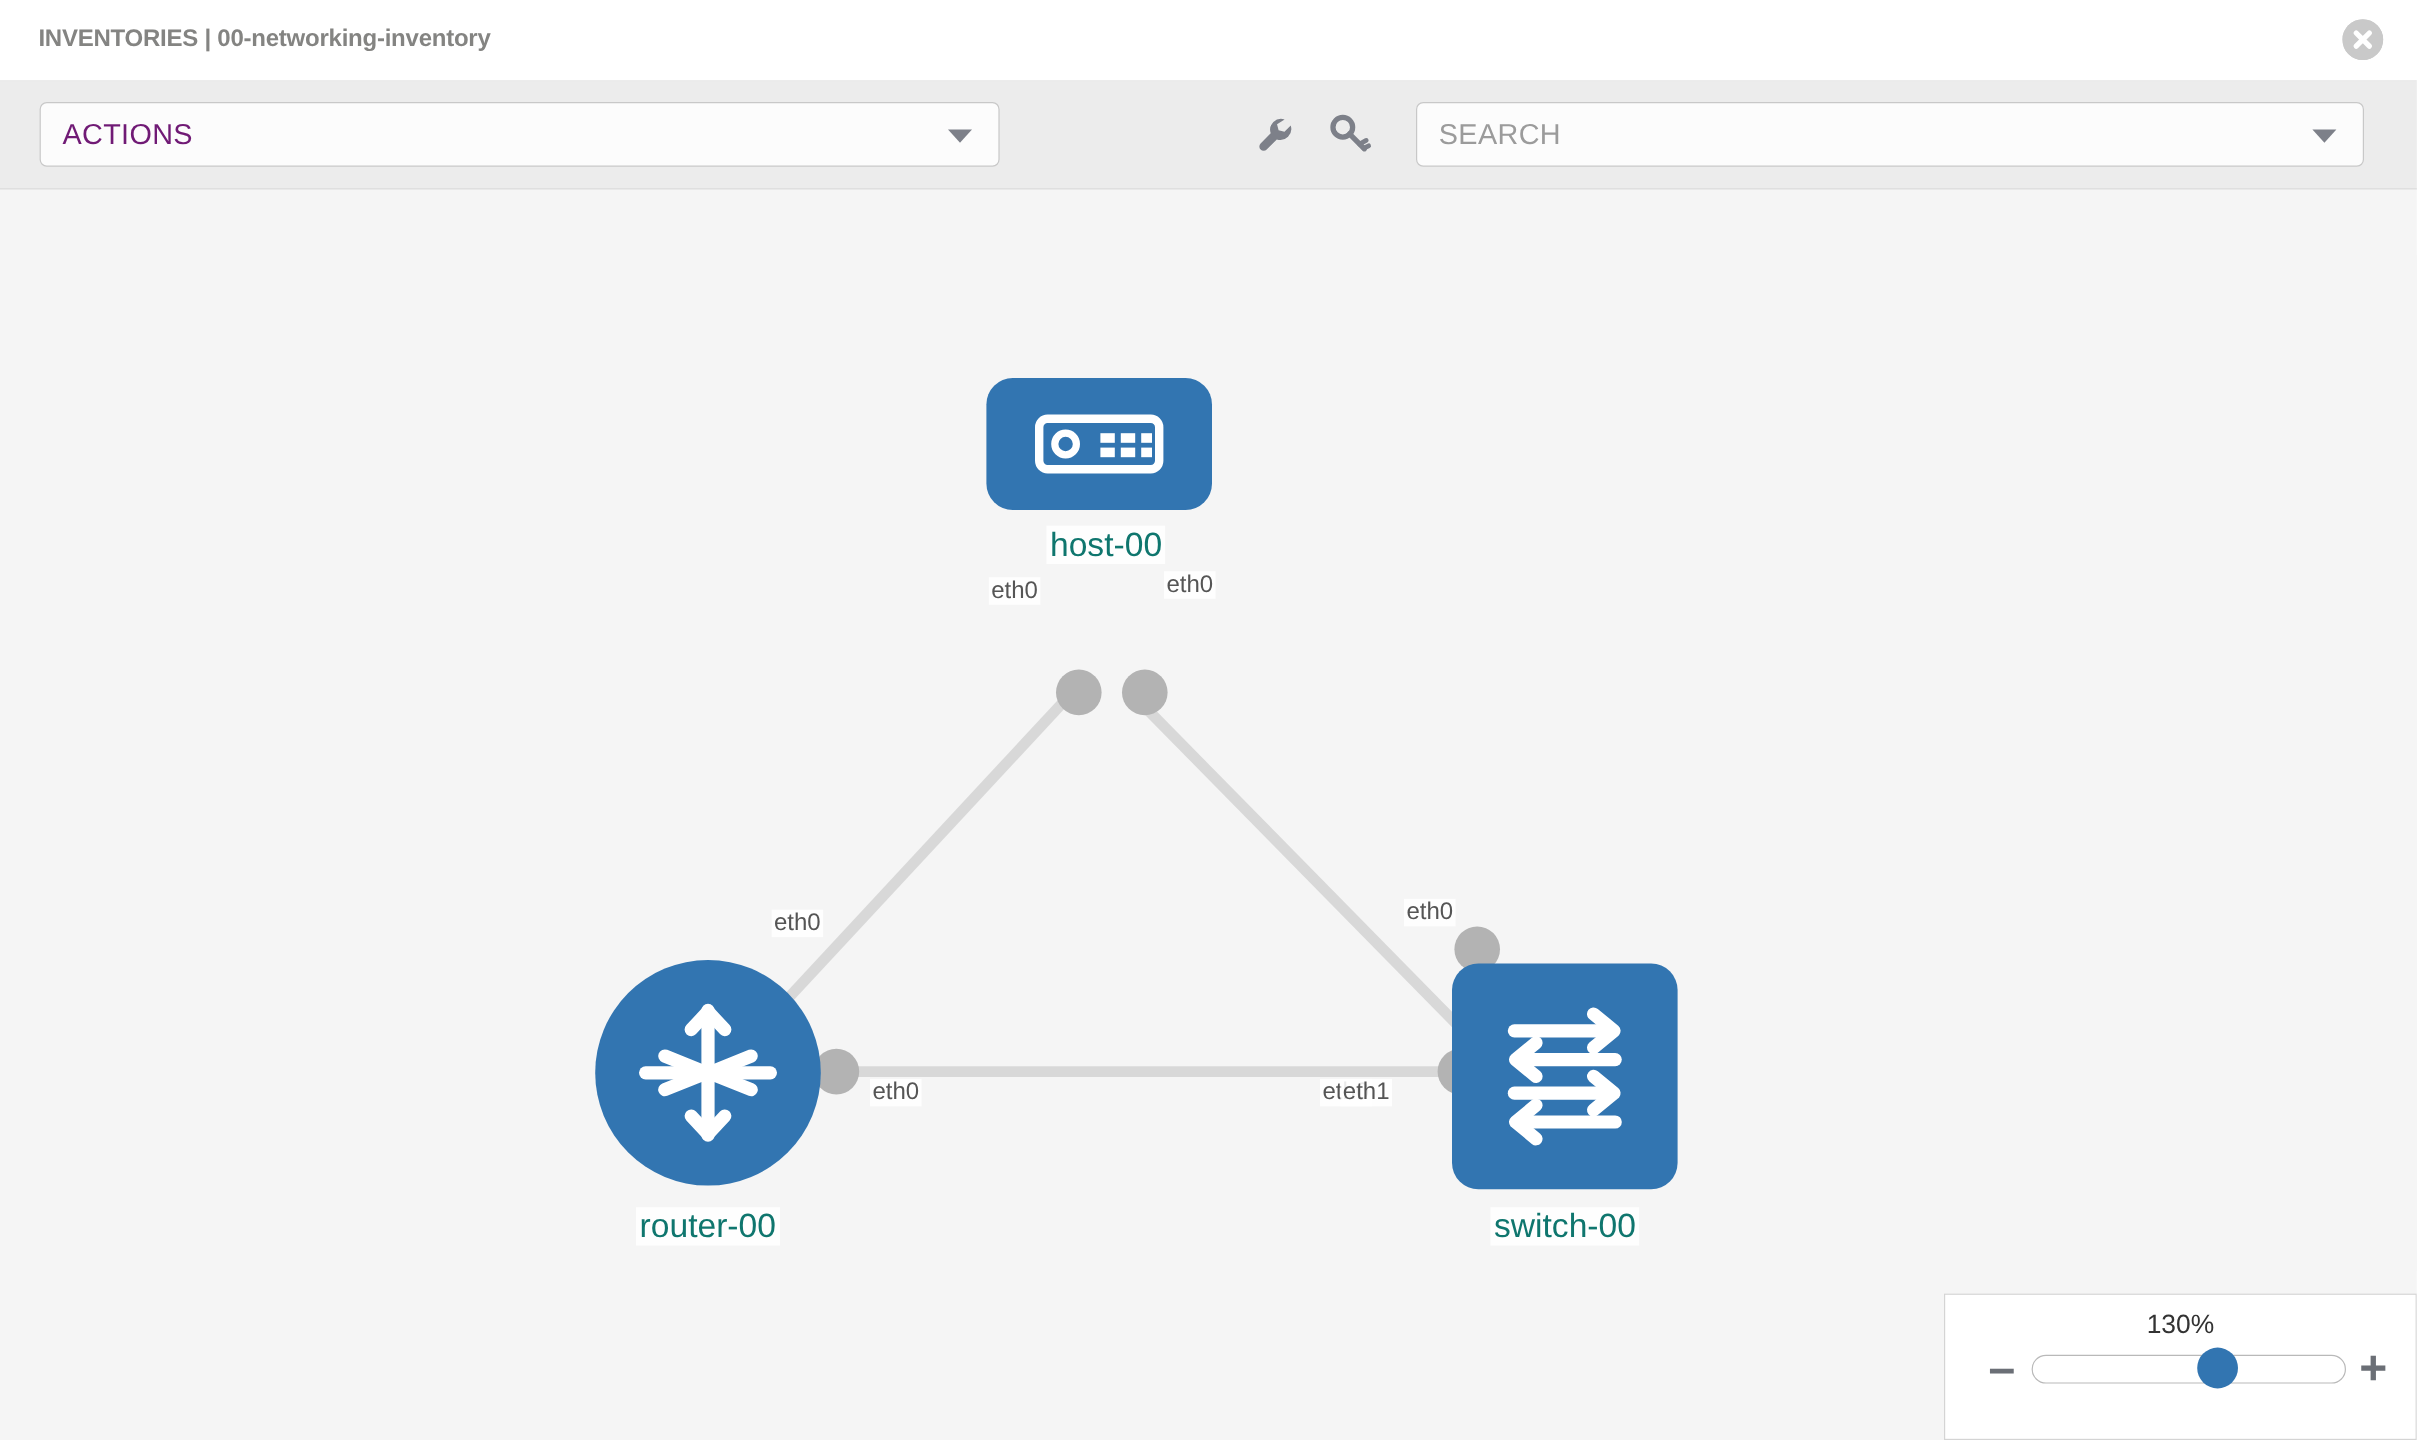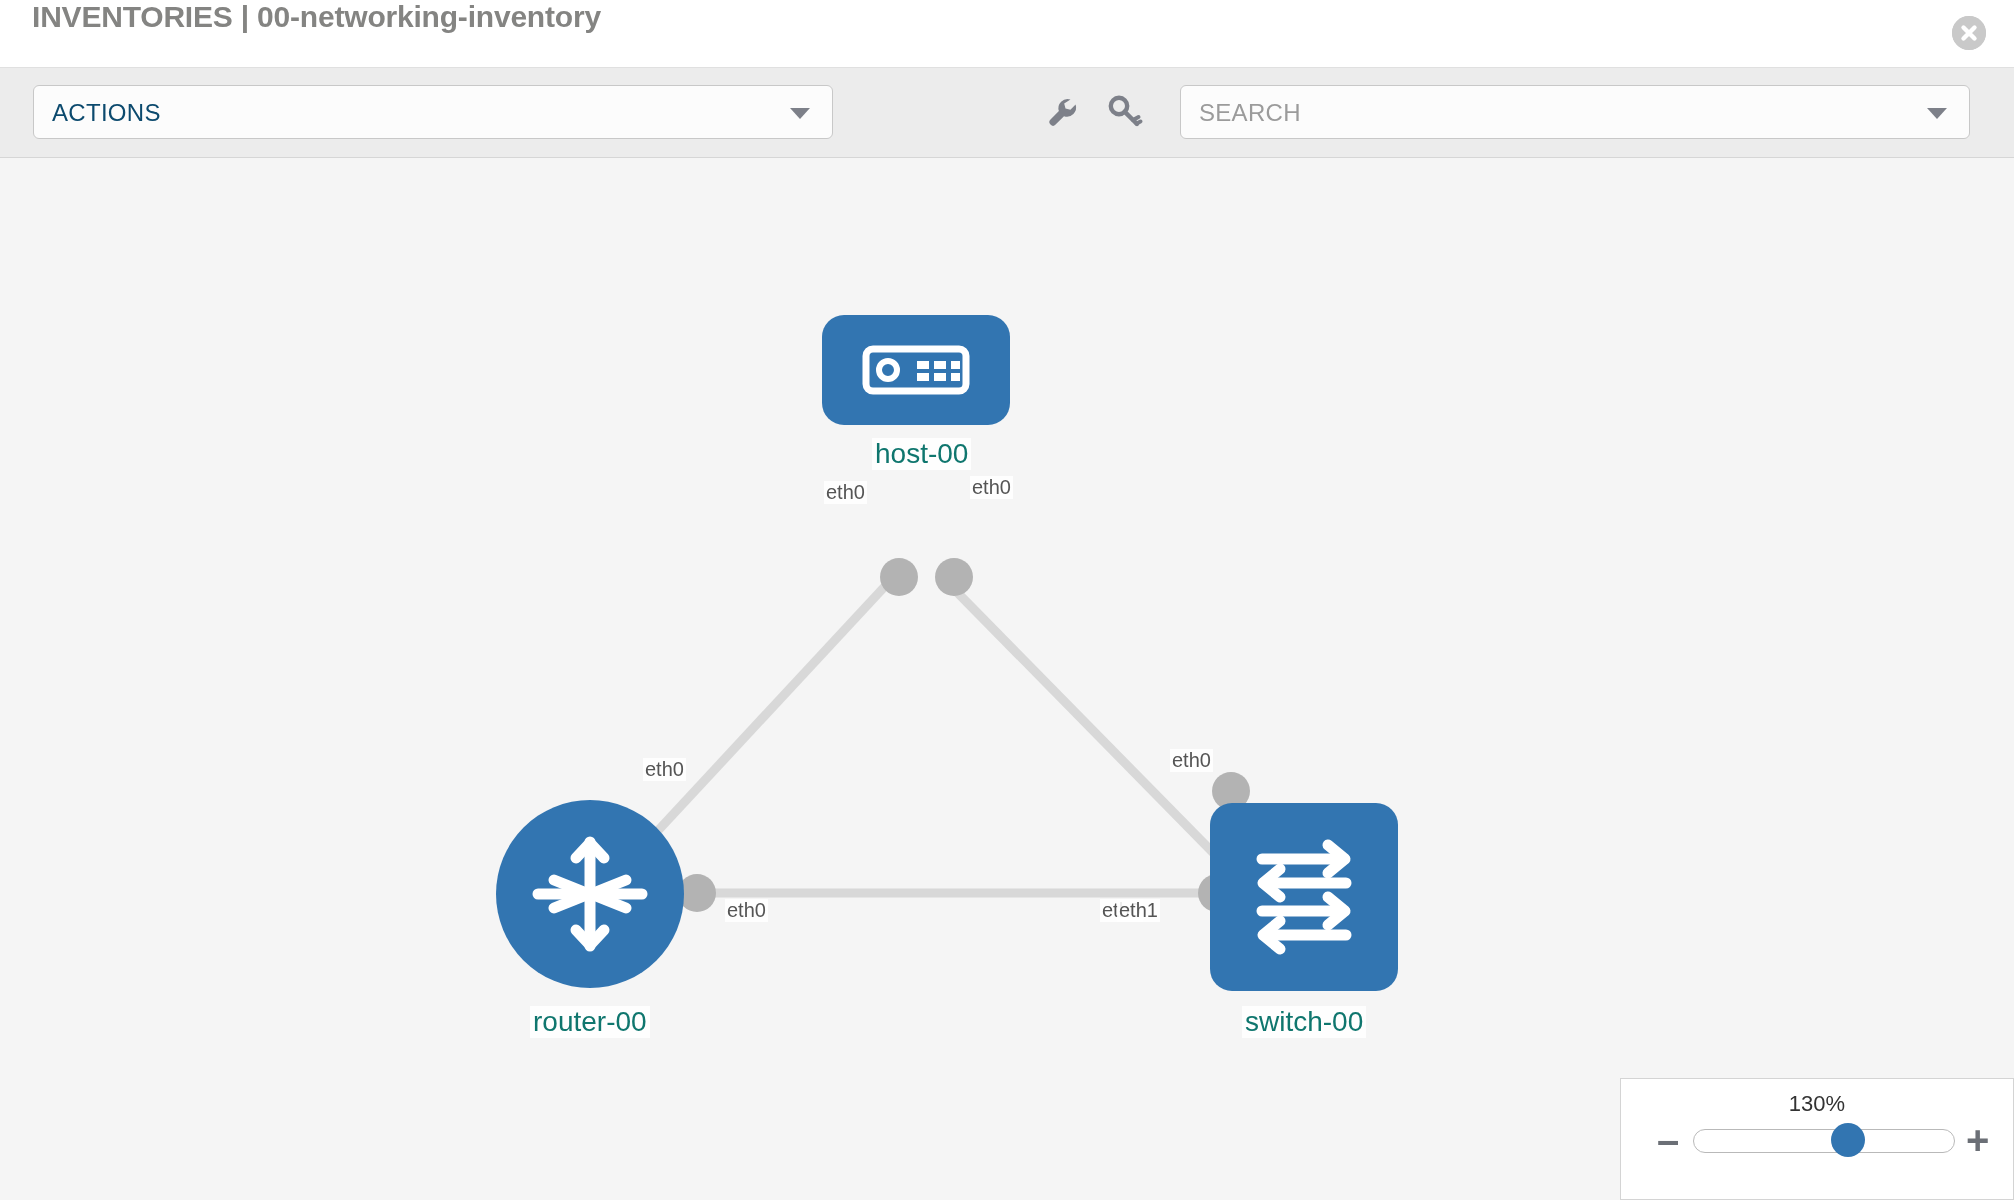--- a/index.html
+++ b/index.html
@@ -21,22 +21,22 @@
     left: 0; top: 0;
     width: 2014px;
     height: 68px;
     background: #ffffff;
     border-bottom: 1px solid #e0e0e0;
     box-sizing: border-box;
   }
   .page-title {
     position: absolute;
     left: 32px;
-    top: 0;
-    font-size: 30px;
+    top: 21px;
+    font-size: 20px;
     font-weight: bold;
     color: #848482;
     letter-spacing: -0.2px;
     white-space: nowrap;
   }
   .close-btn {
     position: absolute;
     right: 28px;
     top: 16px;
     width: 34px;
@@ -66,21 +66,21 @@
     background: #fcfcfc;
     border: 1px solid #c8c8c8;
     border-radius: 6px;
     box-sizing: border-box;
   }
   .actions-label {
     position: absolute;
     left: 18px;
     top: 13px;
     font-size: 24px;
-    color: #0c4a6e;
+    color: #701a75;
     letter-spacing: 0.3px;
   }
   .caret {
     position: absolute;
     right: 22px;
     top: 22px;
     width: 0; height: 0;
     border-left: 10px solid transparent;
     border-right: 10px solid transparent;
     border-top: 11px solid #7d8089;

